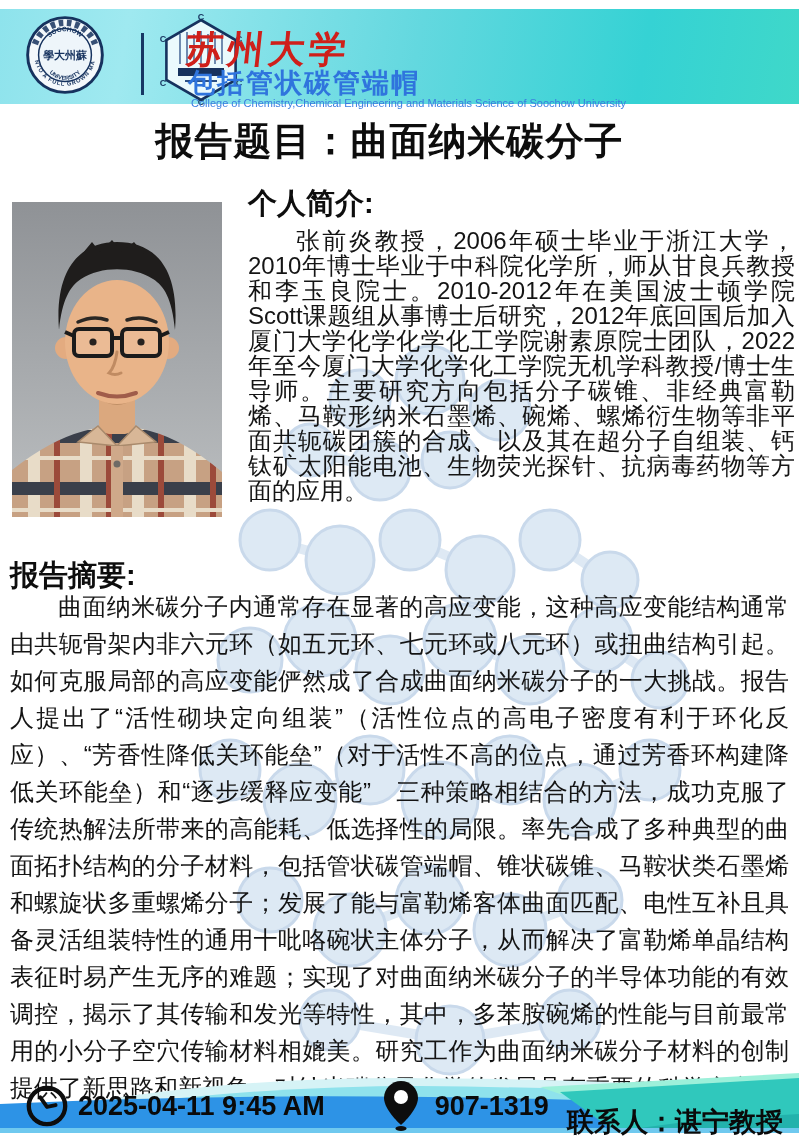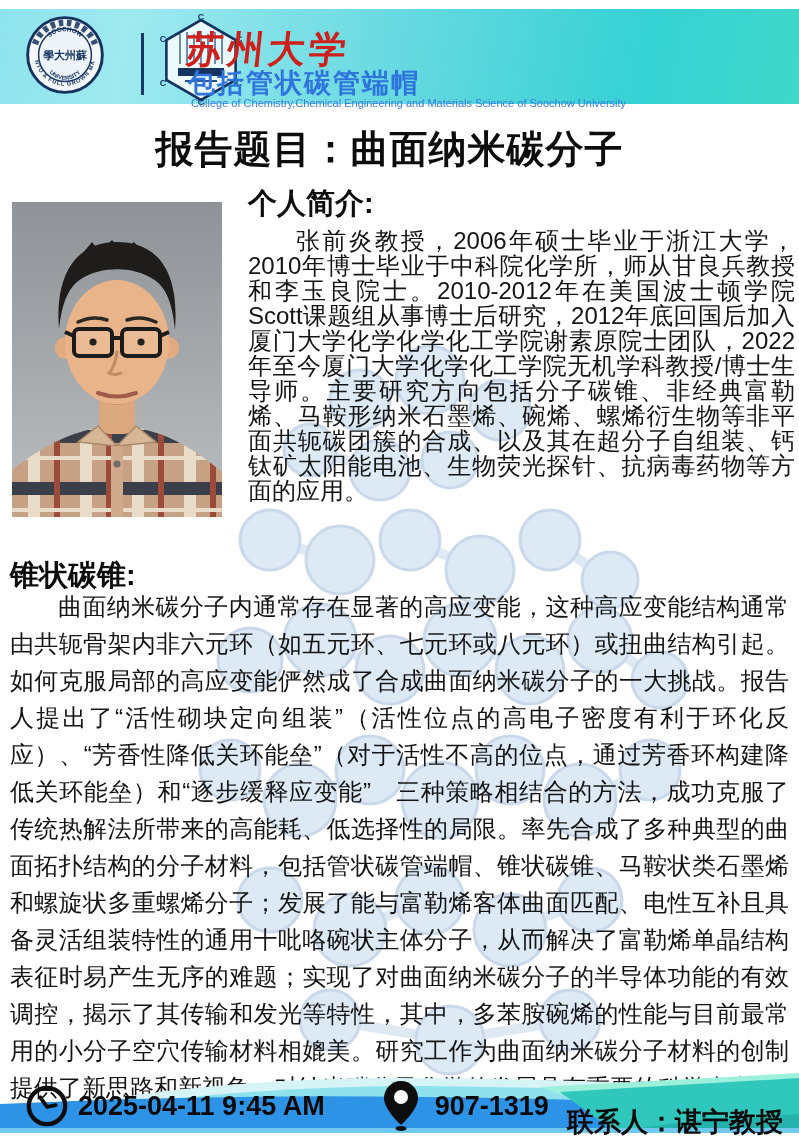--- a/index.html
+++ b/index.html
@@ -15,21 +15,21 @@
   .seal{position:absolute;left:24px;top:5px;width:82px;height:82px;}
   .header-divider{position:absolute;left:141px;top:24px;width:3px;height:62px;background:#173764;}
   .hexlogo{position:absolute;left:153px;top:5px;width:96px;height:92px;}
   .uni-name{
     position:absolute;left:186px;top:16px;font-family:"DejaVu Serif","Liberation Serif",serif;
     font-size:37px;font-weight:900;color:#cf1f1a;transform:skewX(-6deg);letter-spacing:4px;white-space:nowrap;
   }
   .dept-name{position:absolute;left:188px;top:56px;font-size:27px;font-weight:800;color:#2f74dd;letter-spacing:2px;white-space:nowrap;}
   .dept-en{position:absolute;left:191px;top:88px;font-size:11px;font-weight:400;color:#3a7ce0;white-space:nowrap;}
   
-  .talk-title{position:absolute;left:0;top:124px;width:779px;text-align:center;
+  .talk-title{position:absolute;left:0;top:116px;width:779px;text-align:center;
     font-size:38px;font-weight:900;color:#0d0d0d;letter-spacing:1px;}
   
   .watermark{position:absolute;left:150px;top:340px;width:560px;height:740px;opacity:.42;z-index:0;}
   
   .photo{position:absolute;left:12px;top:202px;width:210px;height:315px;z-index:1;}
   .profile-block{position:absolute;left:248px;top:184px;width:547px;z-index:1;}
   .section-heading{font-size:29px;font-weight:800;color:#0d0d0d;margin:0 0 4px 0;}
   .body-text{font-size:24px;line-height:25px;text-align:justify;text-indent:2em;margin:0;color:#141414;}
   
   .abstract-heading{position:absolute;left:10px;top:556px;z-index:1;}
@@ -217,21 +217,21 @@
 
     <rect x="99" y="244" width="12" height="71" fill="#cfa98a"></rect>
     <circle cx="105" cy="262" r="3.5" fill="#6e6a66"></circle>
   </svg>
 
   <div class="profile-block">
     <h2 class="section-heading">个人简介:</h2>
     <p class="body-text">张前炎教授，2006年硕士毕业于浙江大学，2010年博士毕业于中科院化学所，师从甘良兵教授和李玉良院士。2010-2012年在美国波士顿学院Scott课题组从事博士后研究，2012年底回国后加入厦门大学化学化学化工学院谢素原院士团队，2022年至今厦门大学化学化工学院无机学科教授/博士生导师。主要研究方向包括分子碳锥、非经典富勒烯、马鞍形纳米石墨烯、碗烯、螺烯衍生物等非平面共轭碳团簇的合成、以及其在超分子自组装、钙钛矿太阳能电池、生物荧光探针、抗病毒药物等方面的应用。</p>
   </div>
 
-  <h2 class="section-heading abstract-heading">锥状碳锥:</h2>
+  <h2 class="section-heading abstract-heading">报告摘要:</h2>
   <div class="abstract-block">
     <p class="body-text">曲面纳米碳分子内通常存在显著的高应变能，这种高应变能结构通常由共轭骨架内非六元环（如五元环、七元环或八元环）或扭曲结构引起。如何克服局部的高应变能俨然成了合成曲面纳米碳分子的一大挑战。报告人提出了“活性砌块定向组装”（活性位点的高电子密度有利于环化反应）、“芳香性降低关环能垒”（对于活性不高的位点，通过芳香环构建降低关环能垒）和“逐步缓释应变能”　三种策略相结合的方法，成功克服了传统热解法所带来的高能耗、低选择性的局限。率先合成了多种典型的曲面拓扑结构的分子材料，包括管状碳管端帽、锥状碳锥、马鞍状类石墨烯和螺旋状多重螺烯分子；发展了能与富勒烯客体曲面匹配、电性互补且具备灵活组装特性的通用十吡咯碗状主体分子，从而解决了富勒烯单晶结构表征时易产生无序的难题；实现了对曲面纳米碳分子的半导体功能的有效调控，揭示了其传输和发光等特性，其中，多苯胺碗烯的性能与目前最常用的小分子空穴传输材料相媲美。研究工作为曲面纳米碳分子材料的创制提供了新思路和新视角，对纳米碳分子化学的发展具有重要的科学意义。</p>
   </div>
 
   <svg class="footer-art" viewBox="0 0 799 67" preserveAspectRatio="none">
     <path d="M0,50 Q180,8 400,8 Q630,9 799,24 L799,67 L0,67 Z" fill="#d6f3f6"></path>
     <path d="M0,55 Q200,16 420,16 Q640,18 799,32 L799,67 L0,67 Z" fill="#8fe2ec"></path>
     <path d="M0,34 Q200,24 430,27 Q650,30 799,40 L799,61 L0,61 Z" fill="#2d93e6"></path>
     <path d="M540,17 L799,3 L799,11 L560,24 Z" fill="#9df0da"></path>
     <path d="M560,22 L799,8 L799,58 L610,58 Z" fill="#30c8bc"></path>

